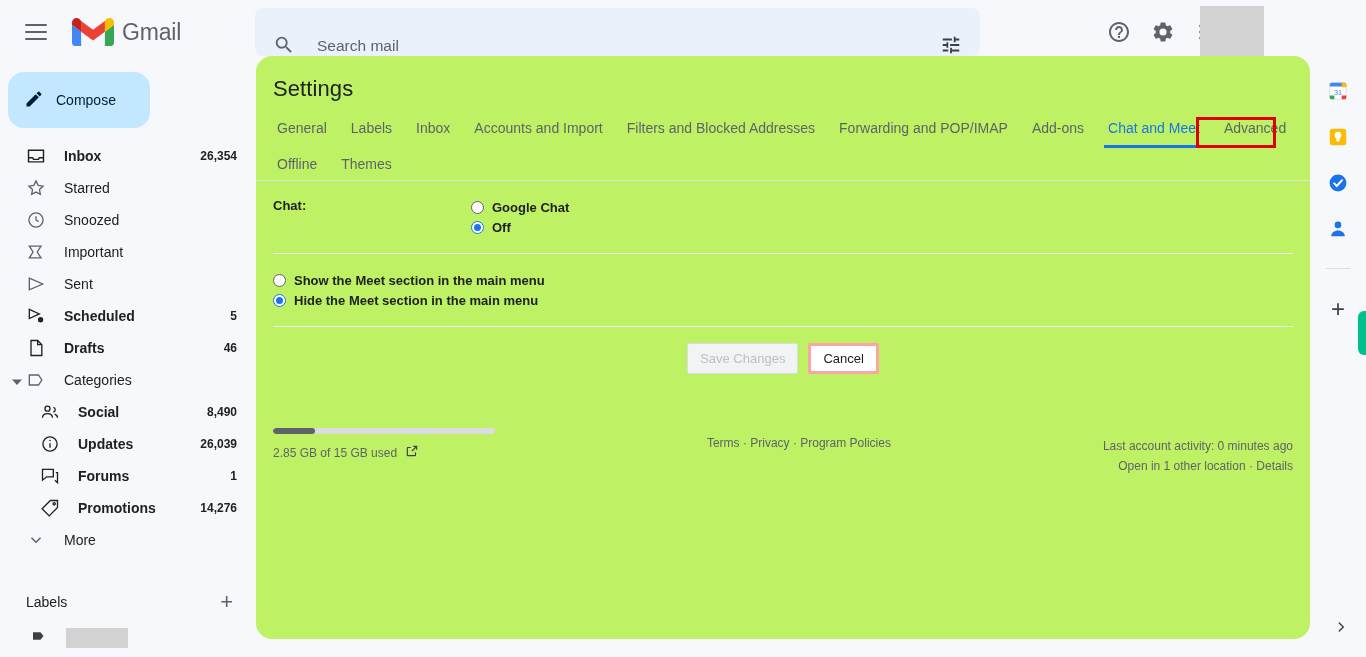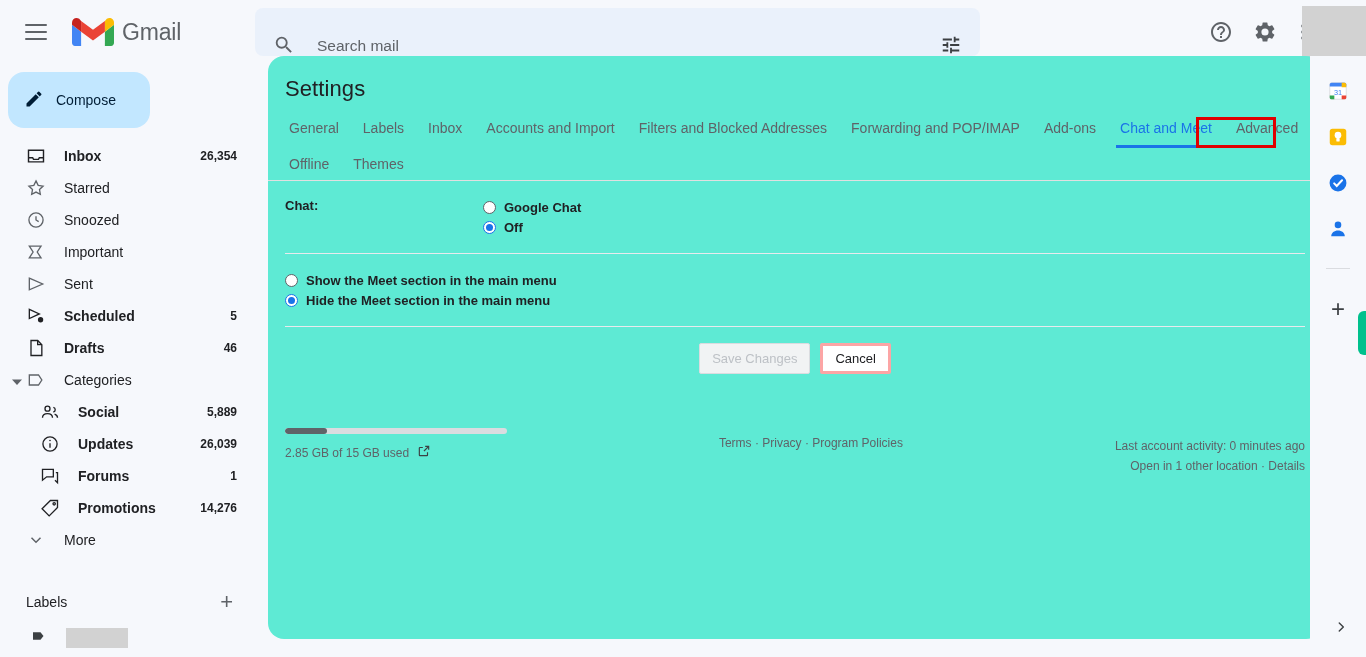--- a/index.html
+++ b/index.html
@@ -8,21 +8,21 @@
     width: 1366px; height: 657px;
     overflow: hidden;
     background: #f6f8fc;
     font-family: "Liberation Sans", sans-serif;
     -webkit-font-smoothing: antialiased;
   }
   .app { position: relative; width: 1366px; height: 657px; }
 
   
   .topbar {
-    position: absolute; top: 0; left: 0; width: 1366px; height: 64px;
+    position: absolute; top: 0; left: 0; width: 1264px; height: 64px;
     background: #f6f8fc;
     display: flex; align-items: center;
   }
   .hamburger {
     width: 48px; height: 48px; margin-left: 12px;
     display: flex; flex-direction: column; justify-content: center; align-items: center;
     gap: 5px; cursor: pointer; border-radius: 50%;
   }
   .hamburger span { display:block; width: 22px; height: 2px; background: #5f6368; border-radius: 2px; }
   .brand { display: flex; align-items: center; gap: 8px; margin-left: 12px; }
@@ -91,23 +91,23 @@
     display: flex; align-items: center; justify-content: space-between;
     padding: 0 22px 0 26px; height: 40px; margin-top: 26px;
   }
   .labels-title { font-size: 14px; color: #202124; }
   .plus-icon { font-size: 22px; color: #5f6368; cursor: pointer; line-height: 1; }
   .label-row { display: flex; align-items: center; height: 32px; padding-left: 30px; }
   .label-redacted { width: 62px; height: 20px; background: #d2d2d2; margin-left: 18px; }
 
   
   .main {
-    position: absolute; left: 268px; top: 56px;
+    position: absolute; left: 256px; top: 56px;
     width: 1054px; height: 583px;
-    background: #5eead4; border-radius: 16px;
+    background: #bef264; border-radius: 16px;
     overflow: hidden;
   }
   .page-title {
     font-size: 22px; color: #202124; font-weight: 400;
     padding: 20px 0 0 17px; letter-spacing: 0.1px;
   }
   .tabs {
     padding: 10px 17px 0 17px; display: flex; flex-wrap: wrap;
     column-gap: 16px; row-gap: 0px;
     border-bottom: 1px solid #e0e0e0; position: relative;
@@ -361,21 +361,21 @@
       <div class="navitem sub bold">
         <span class="nicon">
           <svg width="20" height="20" viewBox="0 0 24 24" fill="none" stroke="#202124" stroke-width="1.6">
               <circle cx="9" cy="8" r="3"></circle>
               <path d="M3 19c0-3.3 2.7-5 6-5s6 1.7 6 5"></path>
               <path d="M16 6.5a2.8 2.8 0 0 1 0 5.5"></path>
               <path d="M17.5 14.5c2 .6 3.5 2 3.5 4.5"></path>
             </svg>
         </span>
         <span class="nlabel">Social</span>
-        <span class="ncount">5,889</span>
+        <span class="ncount">8,490</span>
       </div>
 
       <div class="navitem sub bold">
         <span class="nicon">
           <svg width="20" height="20" viewBox="0 0 24 24" fill="none" stroke="#202124" stroke-width="1.6">
               <circle cx="12" cy="12" r="8.5"></circle>
               <path d="M12 11v5.5"></path>
               <circle cx="12" cy="7.8" r="1" fill="#202124" stroke="none"></circle>
             </svg>
         </span>

